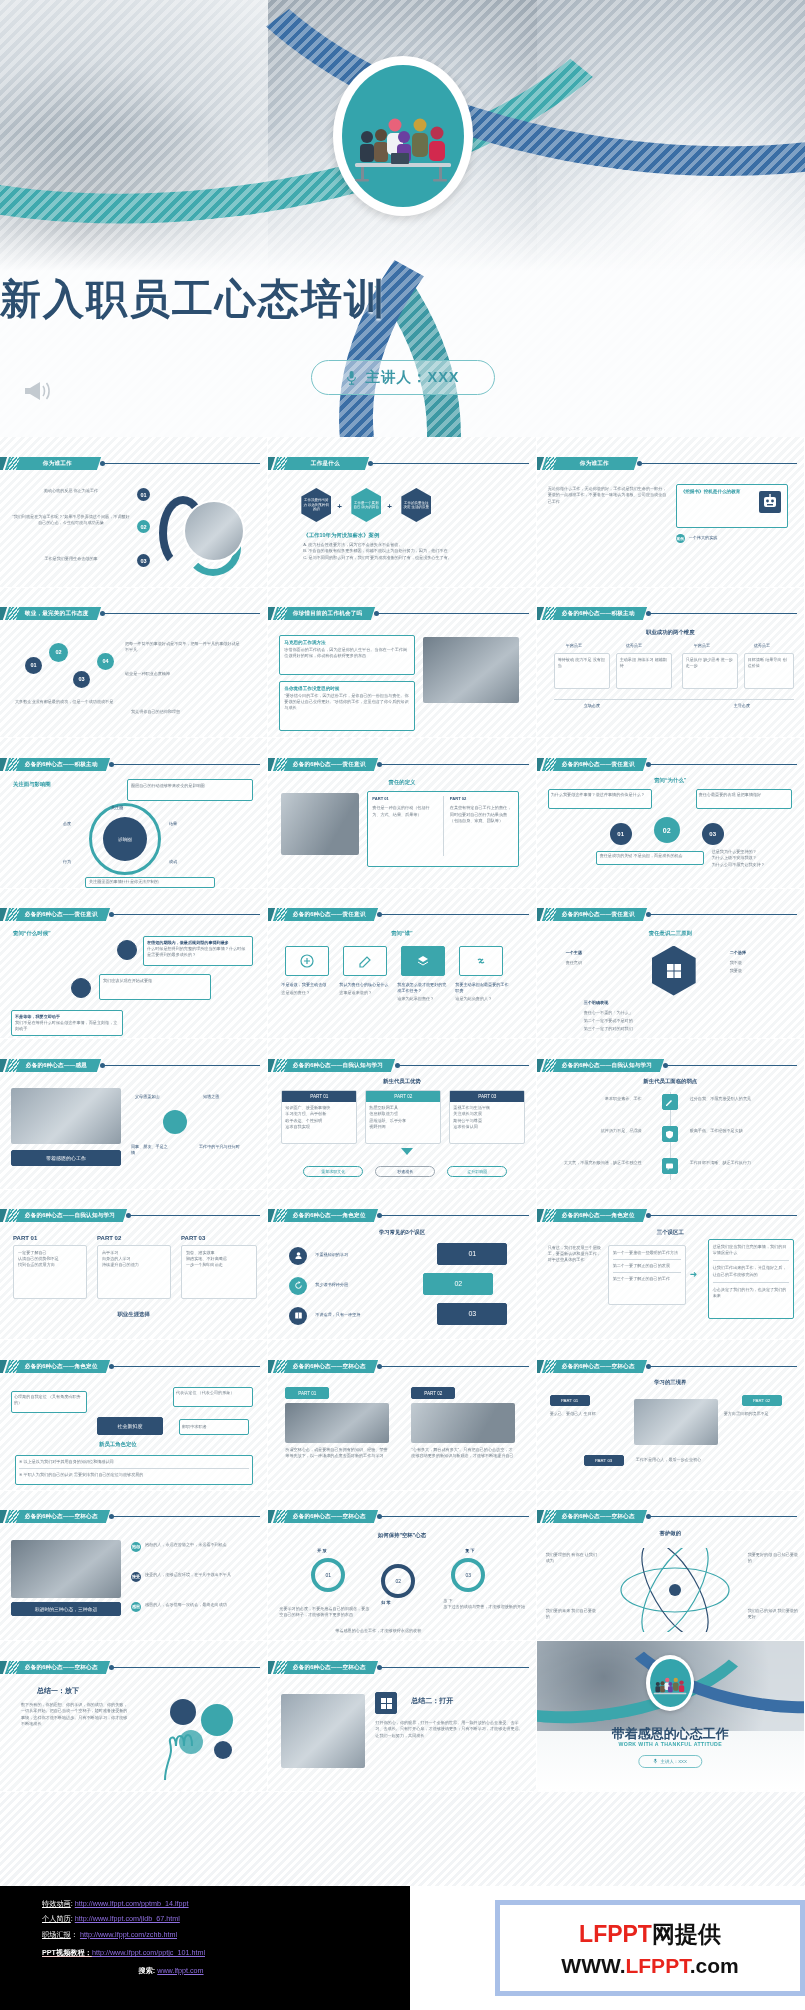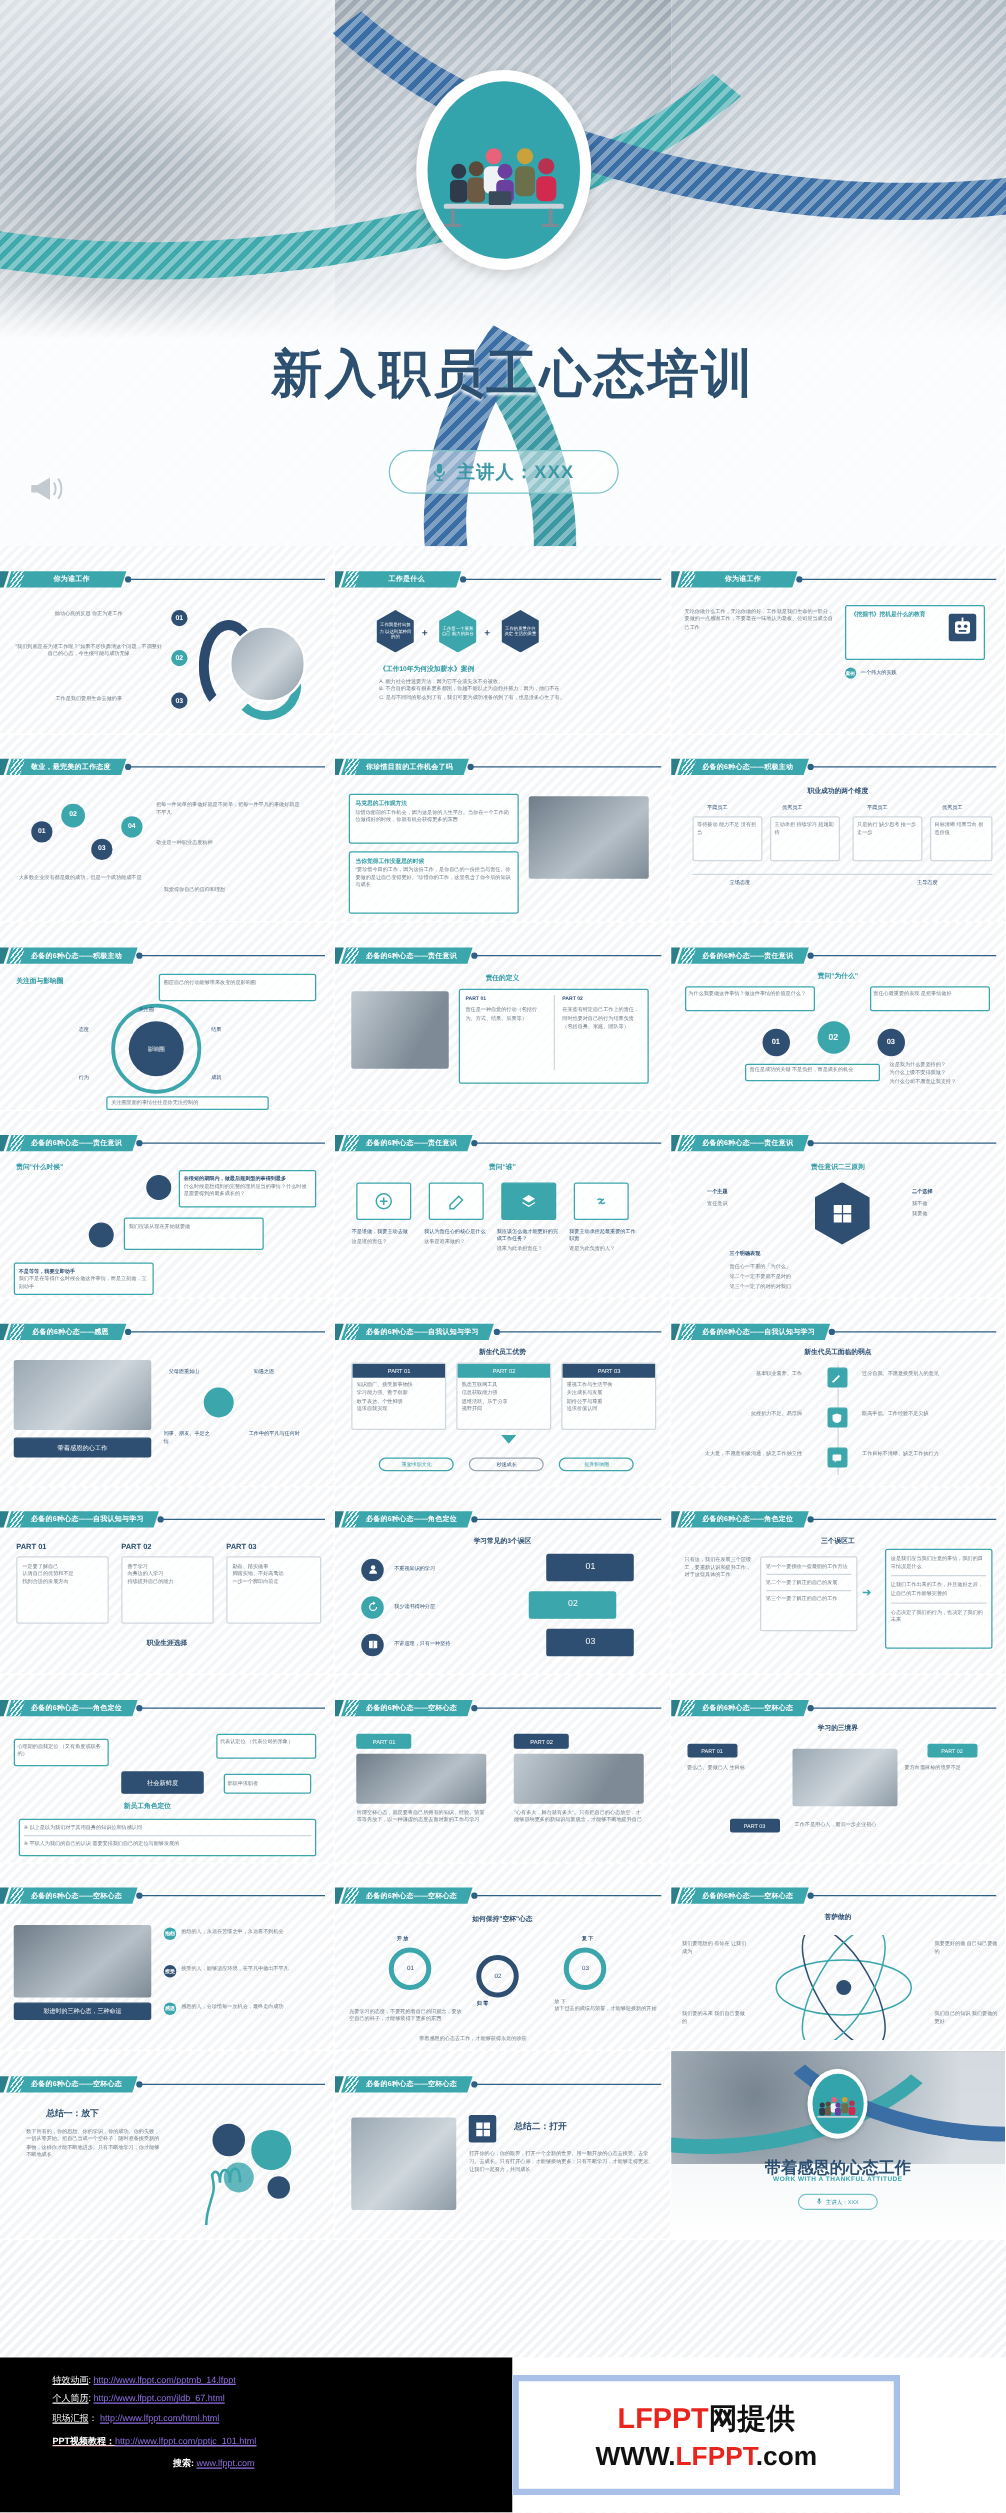--- a/index.html
+++ b/index.html
@@ -60,25 +60,24 @@
     display:flex; align-items:center; justify-content:center;
   }
   .hero-badge-inner {
     width:122px; height:142px; border-radius:50%;
     background:#34a4ac; position:relative; overflow:hidden;
     display:flex; align-items:flex-end; justify-content:center;
   }
   .team-svg { width:112px; height:86px; margin-bottom:18px; }
 
   .hero-title {
-    position:absolute; left:0; right:0; top:272px; text-align:center;
+    position:absolute; left:0; right:0; top:272px; text-align:left;
     font-size:41px; font-weight:bold; color:#2d4f70; letter-spacing:2px;
     font-family:"DejaVu Sans","Liberation Sans",sans-serif;
     text-shadow:0 2px 2px rgba(255,255,255,.8);
-    padding-left:16px;
   }
   .hero-sub {
     position:absolute; left:0; right:0; top:322px; text-align:center;
     font-size:17.5px; font-weight:bold; color:#3aa8ae; letter-spacing:.5px;
   }
   .hero-speaker {
     position:absolute; left:50%; top:360px; transform:translateX(-50%);
     border:1.4px solid #79c3c8; border-radius:22px; padding:7px 34px;
     color:#3d98a6; font-size:14.5px; letter-spacing:1px;
     display:flex; align-items:center; gap:9px; background:rgba(255,255,255,.45);
@@ -179,21 +178,21 @@
     width:410px; background:#000000; color:#ffd5d5;
     padding:10px 0 0 42px; font-size:7.2px; line-height:2.15;
     font-family:"Liberation Sans",sans-serif;
   }
   .footer-left a { color:#8f6fe0; text-decoration:underline; }
   .fl-label { color:#ffffff; text-decoration:underline; }
   .fl-plain { color:#ffffff; text-decoration:none; }
   .fl-center { text-align:center; padding-right:110px; margin-top:2px; }
   .footer-right {
     flex:1; background:#ffffff;
-    display:flex; align-items:center; justify-content:flex-start;
+    display:flex; align-items:center; justify-content:flex-end;
   }
   .lfppt-card {
     width:310px; height:96px; background:#ffffff; border:5px solid #a9c0e8;
     display:flex; flex-direction:column; align-items:center; justify-content:center;
     gap:4px;
   }
   .lf1 { font-size:23px; font-weight:bold; }
   .lf2 { font-size:21px; font-weight:bold; }
   .red { color:#e8241c; }
   .blk { color:#111111; }
@@ -1075,21 +1074,21 @@
 
 <div class="footer">
   <div class="footer-left">
     <div>
       <span class="fl-label">特效动画</span><span class="fl-plain">: </span><a href="#">http://www.lfppt.com/pptmb_14.lfppt</a>
     </div>
     <div>
       <span class="fl-label">个人简历</span><span class="fl-plain">: </span><a href="#">http://www.lfppt.com/jldb_67.html</a>
     </div>
     <div>
-      <span class="fl-label">职场汇报</span><span class="fl-plain">： </span><a href="#">http://www.lfppt.com/html.html</a>
+      <span class="fl-label">职场汇报</span><span class="fl-plain">： </span><a href="#">http://www.lfppt.com/zchb.html</a>
     </div>
     <div style="margin-top:3px;text-decoration:underline;">
       <span class="fl-plain" style="font-weight:bold">PPT视频教程：</span><a href="#">http://www.lfppt.com/pptjc_101.html</a>
     </div>
     <div class="fl-center">
       <span class="fl-plain" style="font-weight:bold">搜索:</span>
       <a href="#">www.lfppt.com</a>
       
     </div>
   </div>

